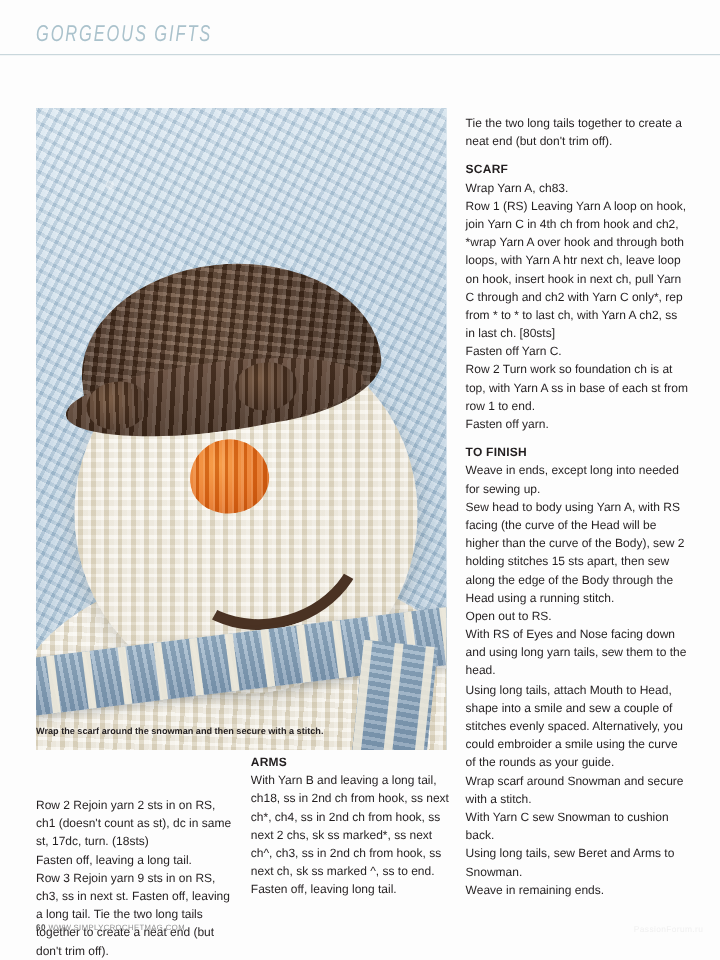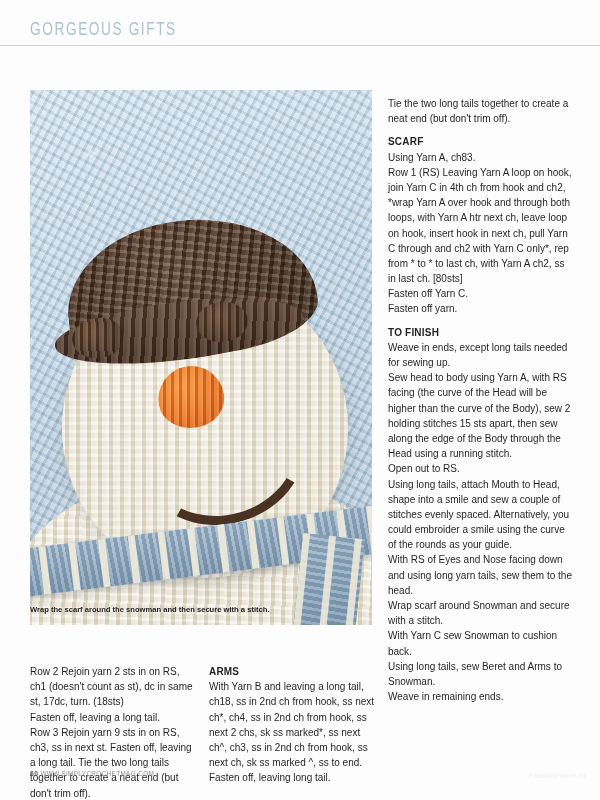--- a/index.html
+++ b/index.html
@@ -16,20 +16,21 @@
     position: relative;
   }
 
   
   .runhead {
     position: absolute;
     left: 0;
     top: 18px;
     width: 554px;
     height: 28px;
+    font-style: italic;
   }
   .runhead-title {
     position: absolute;
     left: 30px;
     top: 0;
     font-family: "Liberation Sans Narrow", "Liberation Sans", sans-serif;
     font-size: 19px;
     letter-spacing: 2.2px;
     color: #aac2cc;
     font-weight: 400;
@@ -209,21 +210,21 @@
   .col p { margin: 0; }
   .col .gap { height: 8px; }
   .col .head {
     font-weight: bold;
     letter-spacing: .2px;
   }
   .col b { font-weight: normal; }
 
   #col-right  { left: 388px; top: 96px;  width: 186px; }
   #col-bl     { left: 30px;  top: 664px; width: 168px; }
-  #col-bm     { left: 209px; top: 664px; width: 168px; }
+  #col-bm     { left: 209px; top: 628px; width: 168px; }
 
   
   .footer {
     position: absolute;
     left: 30px;
     top: 770px;
     font-size: 6.4px;
     color: #8e8e8e;
     letter-spacing: .35px;
   }
@@ -262,31 +263,32 @@
   <div class="photo-scarf"></div>
   <div class="photo-scarf-tail"></div>
 </div>
 
 <div class="caption">Wrap the scarf around the snowman and then secure with a stitch.</div>
 
 <div class="col" id="col-right">
     <p>Tie the two long tails together to create a neat end (but don't trim off).</p>
     <div class="gap"></div>
     <p class="head">SCARF</p>
-    <p>Using Yarn A, ch83.</p>
+    <p>Wrap Yarn A, ch83.</p>
     <p><b>Row 1 (RS)</b> Leaving Yarn A loop on hook, join Yarn C in 4th ch from hook and ch2, *wrap Yarn A over hook and through both loops, with Yarn A htr next ch, leave loop on hook, insert hook in next ch, pull Yarn C through and ch2 with Yarn C only*, rep from * to * to last ch, with Yarn A ch2, ss in last ch. [80sts]</p>
     <p>Fasten off Yarn C.</p>
+    <p><b>Row 2</b> Turn work so foundation ch is at top, with Yarn A ss in base of each st from row 1 to end.</p>
     <p><b>Fasten off</b> yarn.</p>
     <div class="gap"></div>
     <p class="head">TO FINISH</p>
-    <p>Weave in ends, except long tails needed for sewing up.</p>
+    <p>Weave in ends, except long into needed for sewing up.</p>
     <p>Sew head to body using Yarn A, with RS facing (the curve of the Head will be higher than the curve of the Body), sew 2 holding stitches 15 sts apart, then sew along the edge of the Body through the Head using a running stitch.</p>
     <p>Open out to RS.</p>
+    <p>With RS of Eyes and Nose facing down and using long yarn tails, sew them to the head.</p>
     <p>Using long tails, attach Mouth to Head, shape into a smile and sew a couple of stitches evenly spaced. Alternatively, you could embroider a smile using the curve of the rounds as your guide.</p>
-    <p>With RS of Eyes and Nose facing down and using long yarn tails, sew them to the head.</p>
     <p>Wrap scarf around Snowman and secure with a stitch.</p>
     <p>With Yarn C sew Snowman to cushion back.</p>
     <p>Using long tails, sew Beret and Arms to Snowman.</p>
     <p>Weave in remaining ends.</p>
   </div>
 <div class="col" id="col-bl">
     <p><b>Row 2</b> Rejoin yarn 2 sts in on RS, ch1 (doesn't count as st), dc in same st, 17dc, turn. (18sts)</p>
     <p><b>Fasten off</b>, leaving a long tail.</p>
     <p><b>Row 3</b> Rejoin yarn 9 sts in on RS, ch3, ss in next st. <b>Fasten off</b>, leaving a long tail. Tie the two long tails together to create a neat end (but don't trim off).</p>
   </div>

